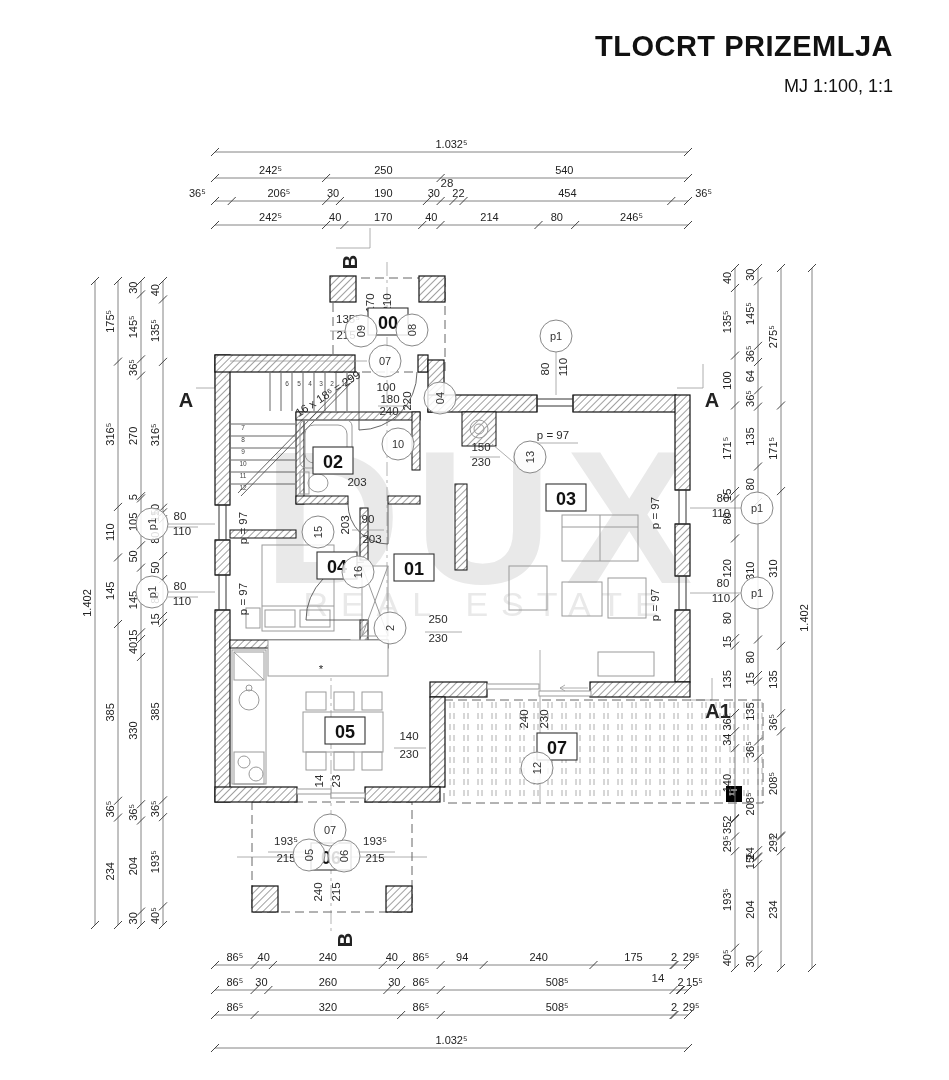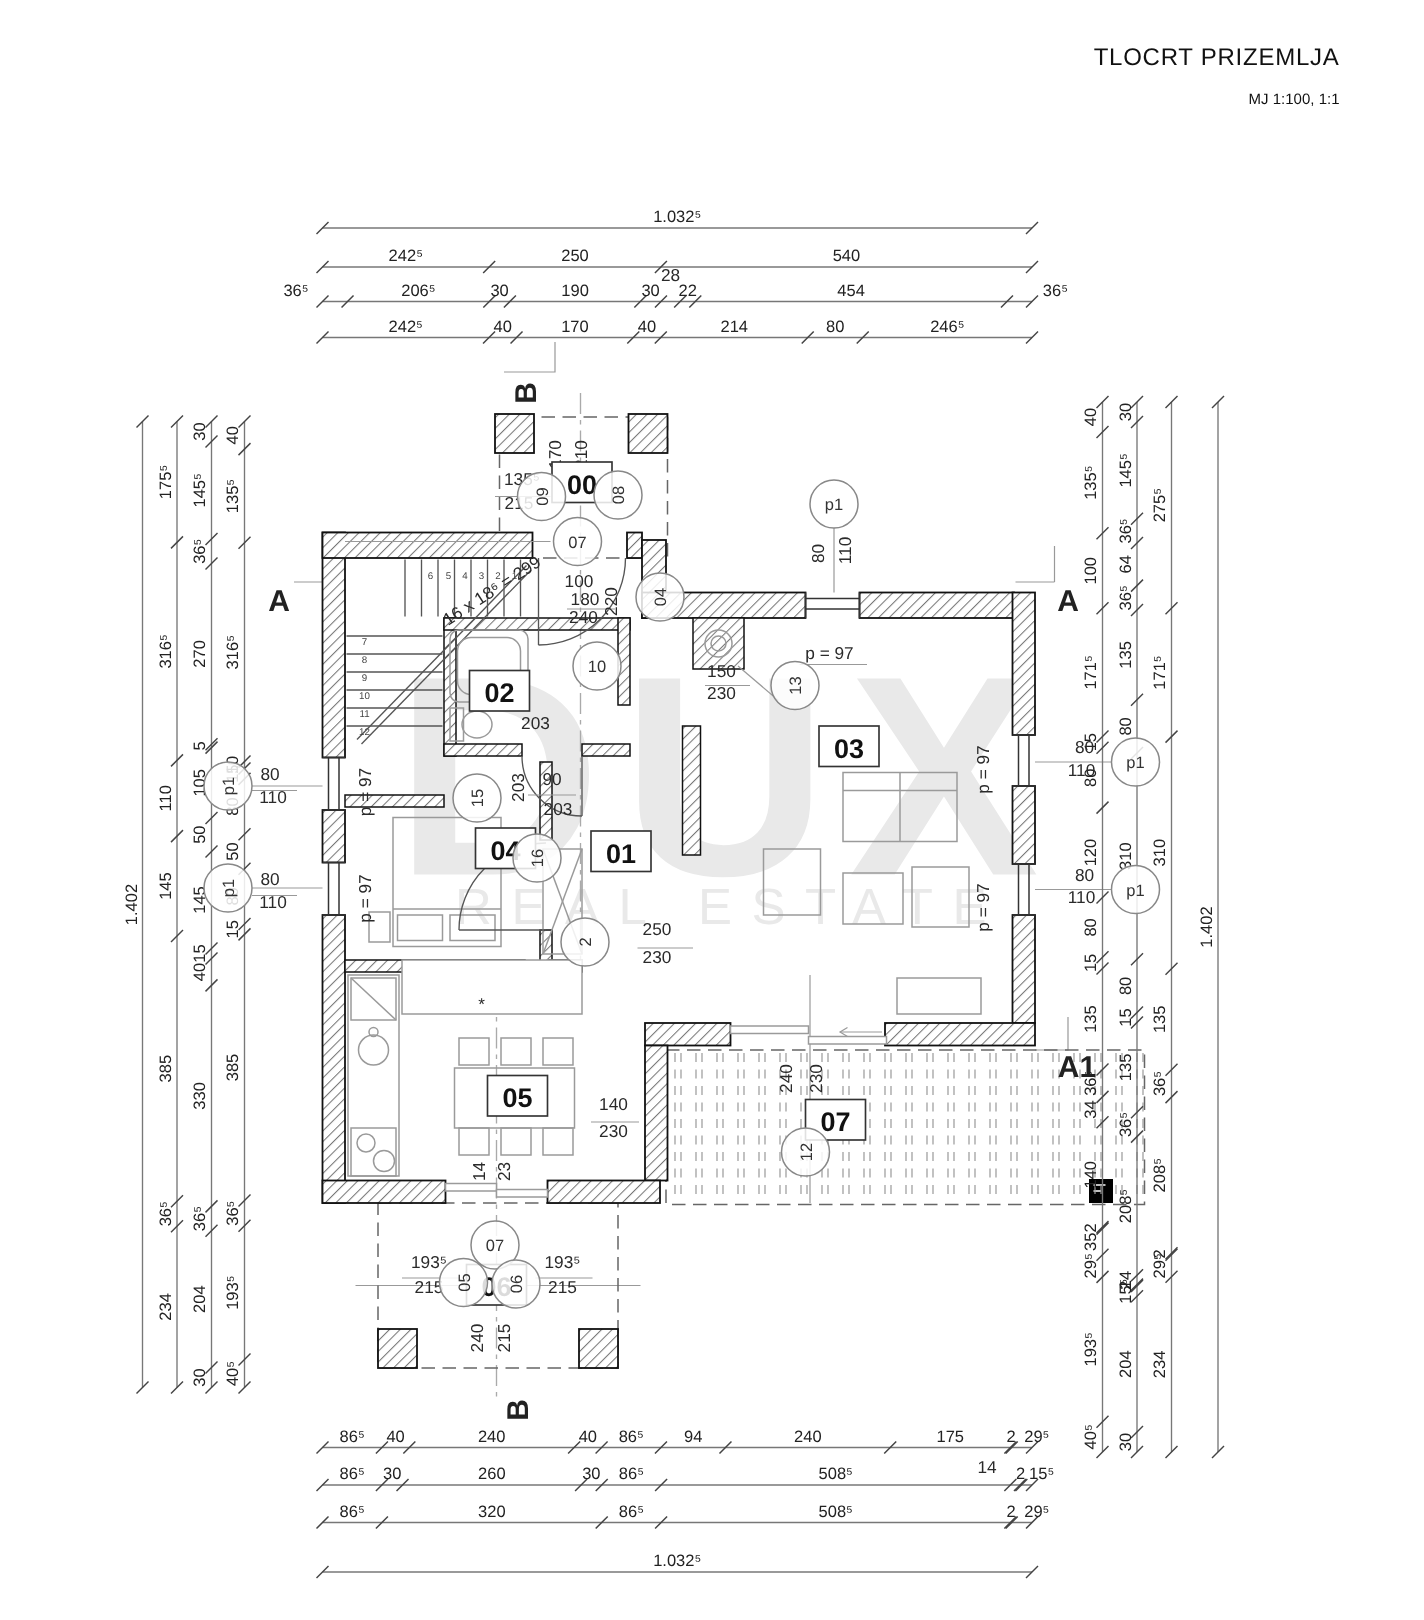--- a/index.html
+++ b/index.html
@@ -1,20 +1,20 @@
 <!DOCTYPE html>
 <html><head>
 <meta charset="utf-8">
 <style>
   html,body{margin:0;padding:0;background:#fff;}
   .canvas{position:relative;width:949px;height:1080px;background:#fff;overflow:hidden;
           font-family:"Liberation Sans",sans-serif;}
   .title-block{position:absolute;top:30px;right:56px;text-align:right;color:#111;}
-  .title-main{font-size:16px;font-weight:normal;letter-spacing:.5px;}
-  .title-scale{font-size:10px;margin-top:13px;}
+  .title-main{font-size:29px;font-weight:bold;letter-spacing:.5px;}
+  .title-scale{font-size:18px;margin-top:13px;}
   svg{position:absolute;left:0;top:0;}
   .wall{fill:url(#hatch);stroke:#111;stroke-width:1.2;}
   .iwall{fill:url(#hatch);stroke:#111;stroke-width:1;}
   .furn{fill:none;stroke:#9a9a9a;stroke-width:1;}
   .furn2{fill:#fff;stroke:#9a9a9a;stroke-width:1;}
   .thin{stroke:#999;stroke-width:.8;fill:none;}
   .dash{stroke:#666;stroke-width:1;fill:none;stroke-dasharray:9 5;}
   .deck{stroke:#999;stroke-width:.8;stroke-dasharray:6 5;}
   .win{stroke:#333;stroke-width:1;fill:none;}
   .axis{stroke:#aaa;stroke-width:.9;stroke-dasharray:14 4 3 4;fill:none;}

